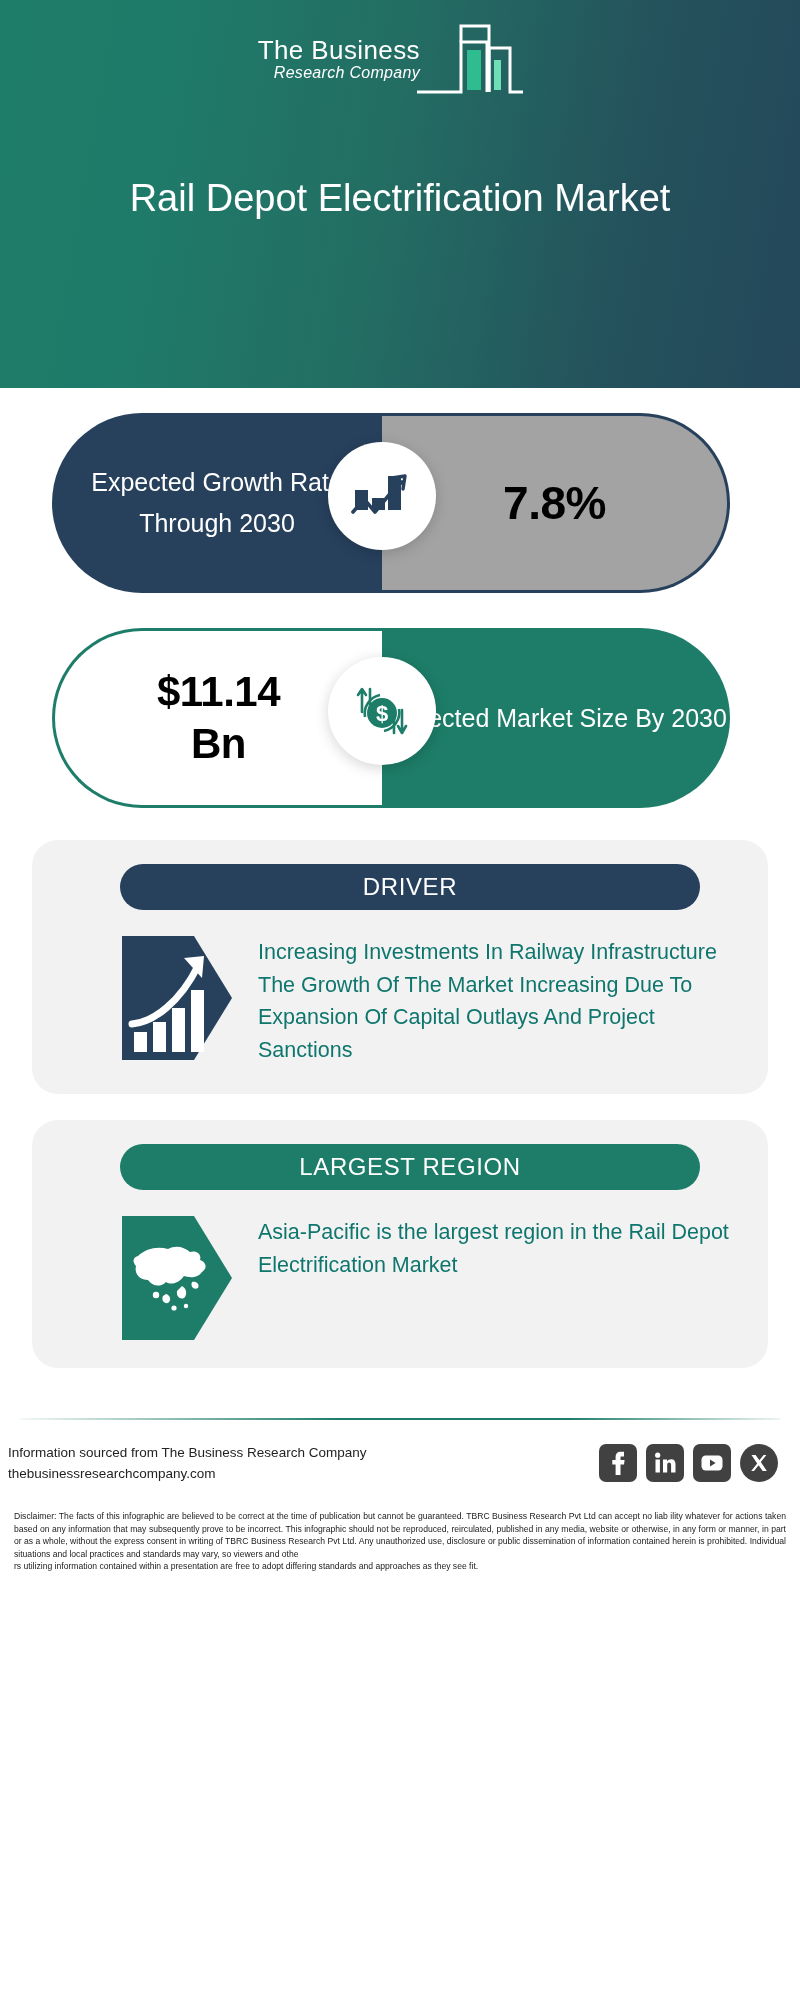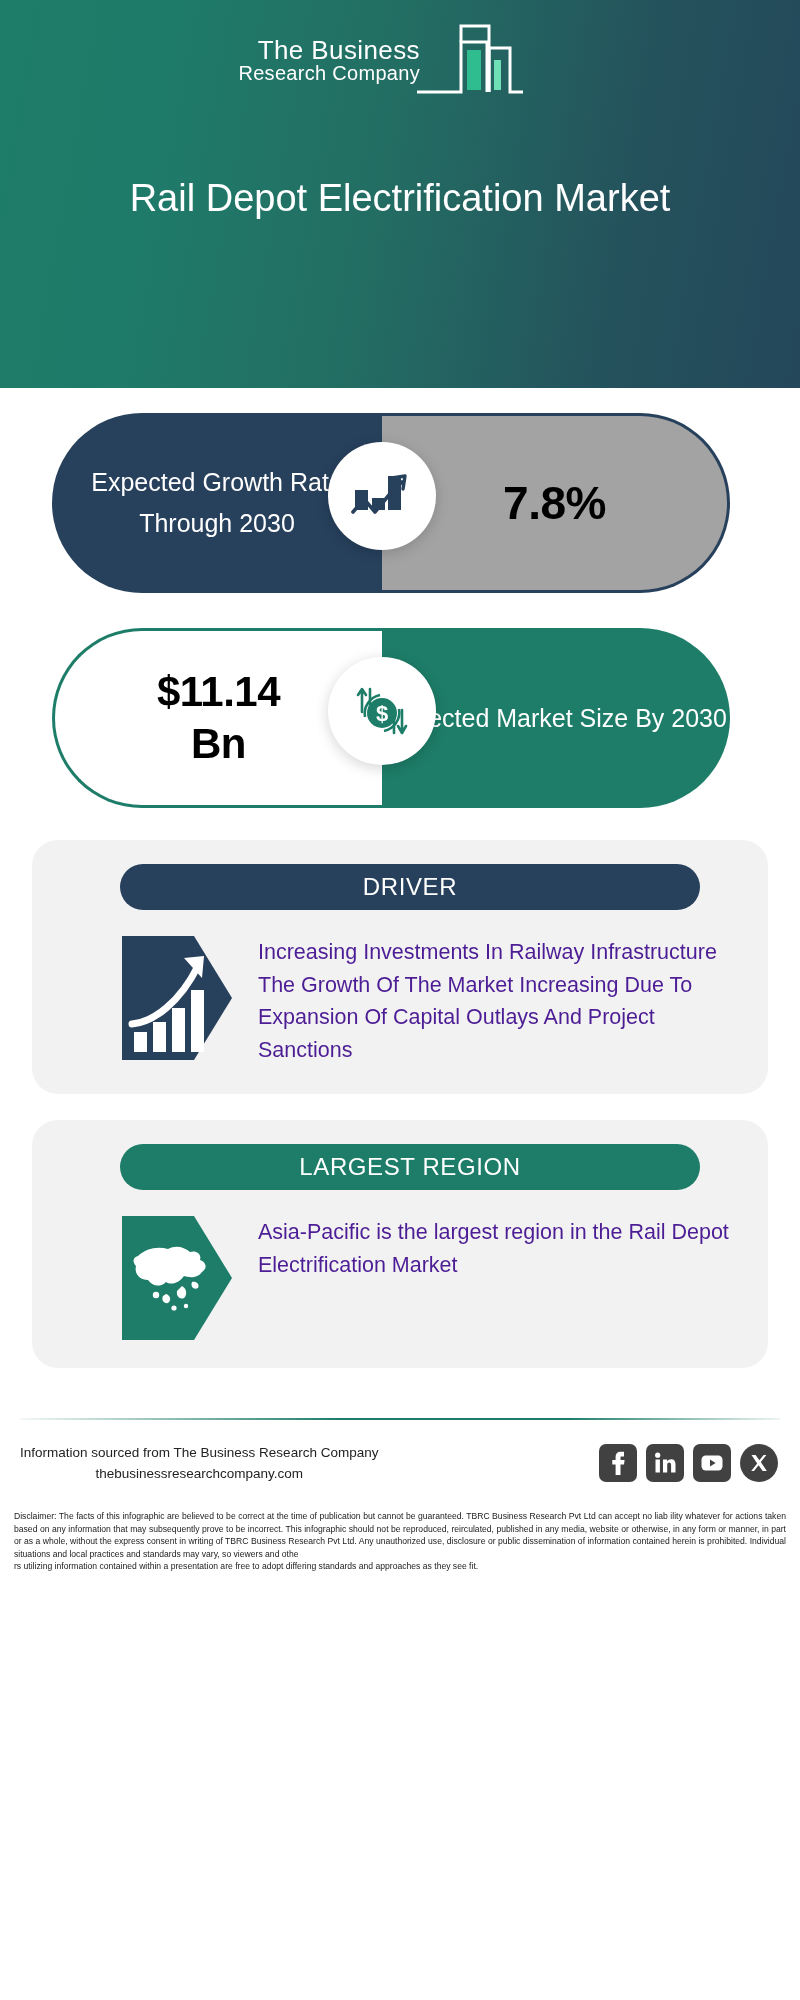--- a/index.html
+++ b/index.html
@@ -39,24 +39,25 @@
     text-align: right;
     color: #ffffff;
   }
   .logo-line1 {
     font-size: 26px;
     letter-spacing: 0.4px;
     line-height: 28px;
     font-weight: 400;
   }
   .logo-line2 {
-    font-size: 20px;
+    font-size: 16px;
     letter-spacing: 0.3px;
     line-height: 18px;
     font-weight: 400;
+    font-style: italic;
   }
   .logo-mark {
     position: absolute;
     left: 200px;
     top: 0;
     width: 110px;
     height: 76px;
   }
   .header-title {
     position: absolute;
@@ -209,41 +210,40 @@
     position: relative;
     flex: 0 0 auto;
     width: 112px;
     height: 124px;
     margin-right: 24px;
   }
   .panel-text {
     flex: 1 1 auto;
     font-size: 21.5px;
     line-height: 32.5px;
-    color: #4c1d95;
+    color: #0f766e;
   }
 
   
   .footer {
     position: relative;
     width: 800px;
     padding-top: 6px;
   }
   .divider {
     width: 760px;
     height: 2px;
     margin: 0 auto;
     background: linear-gradient(90deg, rgba(29,125,104,0.05) 0%, #1d7d68 42%, #1d7d68 72%, rgba(29,125,104,0.08) 100%);
   }
   .footer-row {
     display: flex;
     align-items: center;
     justify-content: space-between;
-    padding: 22px 22px 0 20px;
-    text-align: center;
+    padding: 22px 22px 0 8px;
   }
   .source-text {
     font-size: 13.5px;
     line-height: 21px;
     color: #232323;
   }
   .social {
     display: flex;
     gap: 9px;
     align-items: center;

